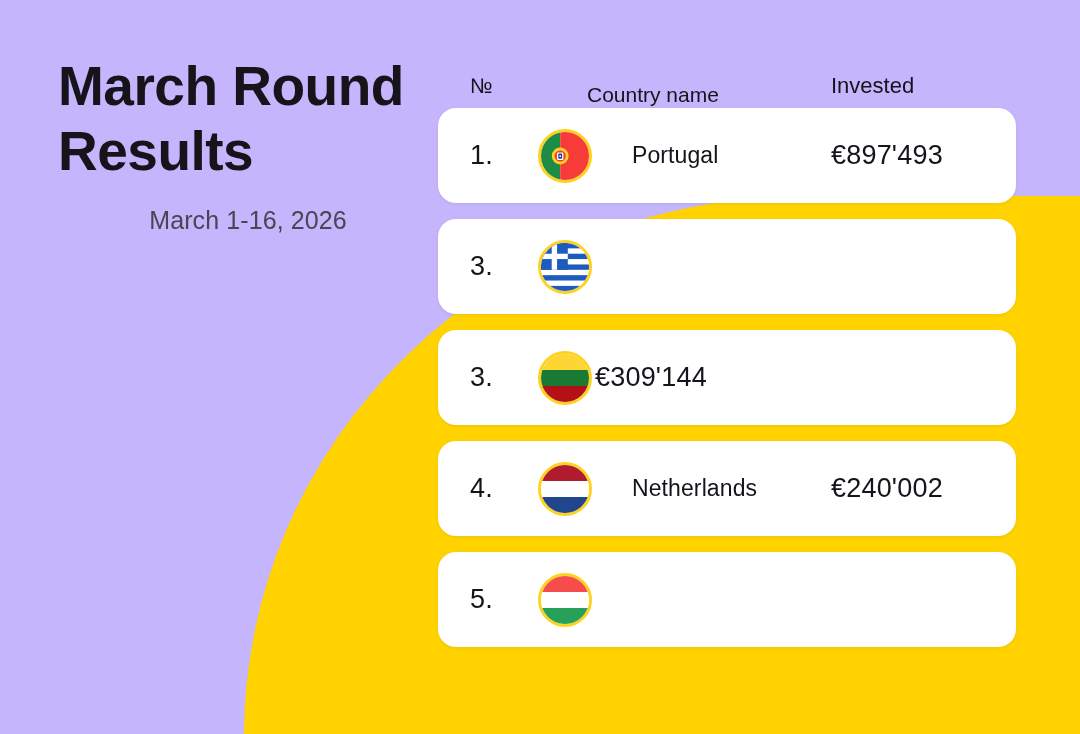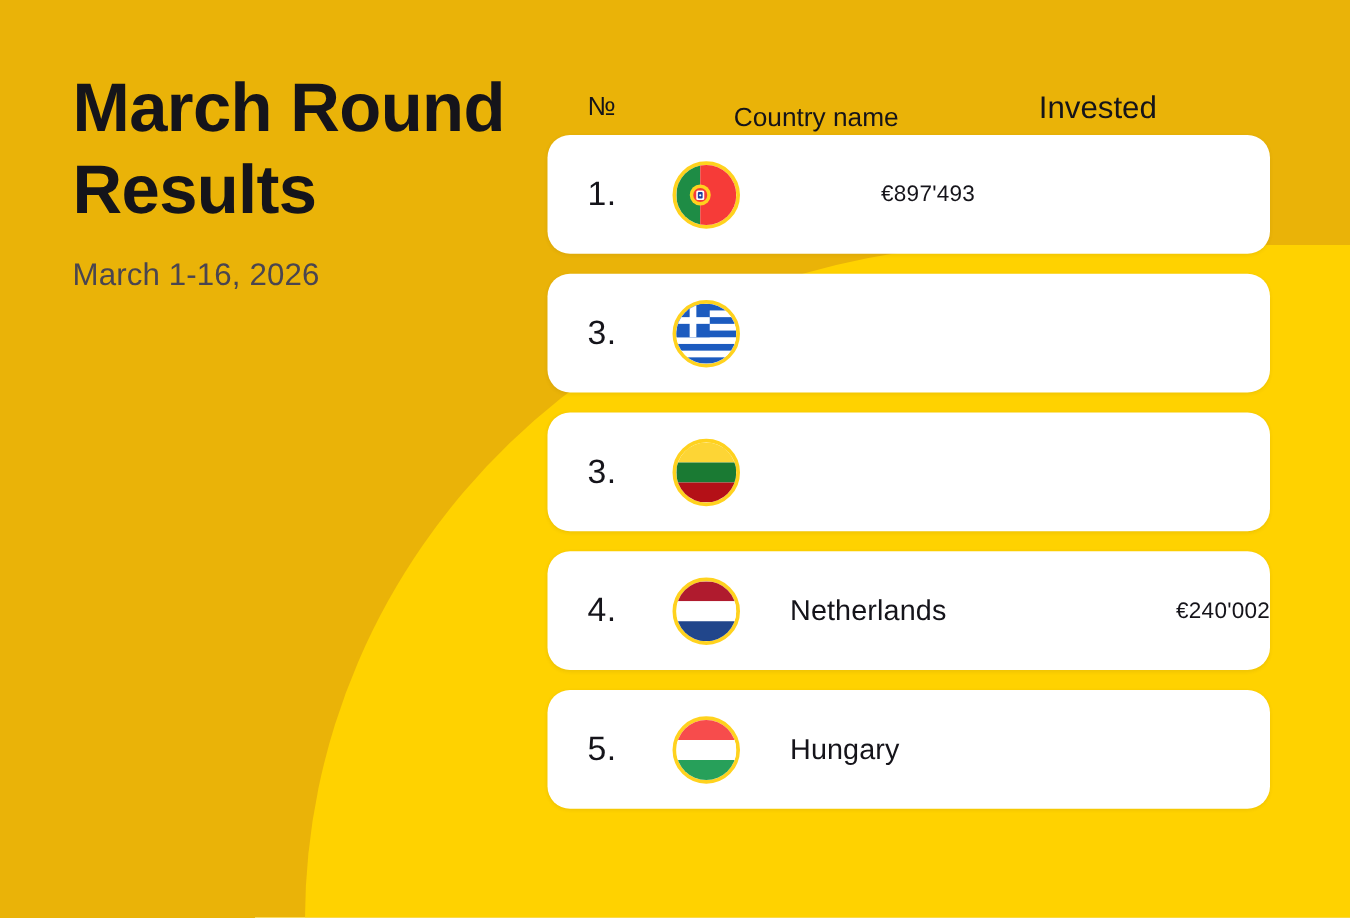--- a/index.html
+++ b/index.html
@@ -9,21 +9,21 @@
   body {
     width: 1080px;
     height: 734px;
     font-family: "Liberation Sans", sans-serif;
     overflow: hidden;
   }
   #stage {
     position: relative;
     width: 1080px;
     height: 734px;
-    background: #eab308;
+    background: #c4b5fd;
     overflow: hidden;
   }
   
   #blob {
     position: absolute;
     left: 244px;
     top: 196px;
     width: 1120px;
     height: 1080px;
     border-radius: 50% 0 0 0 / 50% 0 0 0;
@@ -55,20 +55,21 @@
     color: #15141A;
     margin: 0;
     white-space: pre-line;
   }
   #subtitle {
     margin-top: 22px;
     font-size: 25px;
     font-weight: 400;
     color: #4A4550;
     letter-spacing: 0.1px;
+    text-align: center;
   }
   
   #table {
     position: absolute;
     left: 438px;
     top: 64px;
     width: 578px;
     z-index: 3;
   }
   .head-row {
@@ -87,21 +88,21 @@
   .head-country {
     flex: 1;
     font-size: 21px;
     color: #15141A;
     font-weight: 400;
     padding-left: 45px;
     margin-top: 18px;
   }
   .head-invested {
     width: 185px;
-    font-size: 25px;
+    font-size: 22px;
     color: #15141A;
     font-weight: 400;
     text-align: left;
     padding-left: 8px;
   }
   .row {
     position: relative;
     display: flex;
     align-items: center;
     height: 95px;
@@ -128,24 +129,24 @@
   .country {
     flex: 1;
     font-size: 23px;
     color: #15141A;
     font-weight: 400;
     padding-left: 45px;
     letter-spacing: 0.1px;
   }
   .invested {
     width: 185px;
-    font-size: 18px;
+    font-size: 27px;
     font-weight: 500;
     color: #15141A;
-    text-align: right;
+    text-align: left;
     padding-left: 8px;
     letter-spacing: 0.2px;
   }
   .flag {
     width: 54px;
     height: 54px;
     border-radius: 50%;
     border: 3px solid #FFD21E;
     box-sizing: border-box;
     overflow: hidden;
@@ -185,20 +186,21 @@
             <rect x="0" y="0" width="24" height="60" fill="#1E8C45"></rect>
             <rect x="24" y="0" width="36" height="60" fill="#F63B38"></rect>
             <circle cx="24" cy="30" r="10.5" fill="#FFD21E"></circle>
             <circle cx="24" cy="30" r="7" fill="#F63B38"></circle>
             <rect x="20" y="25.5" width="8" height="9.5" rx="1.6" fill="#ffffff"></rect>
             <rect x="21.6" y="27" width="4.8" height="6.5" rx="1" fill="#1C3FA0"></rect>
             <circle cx="24" cy="30.3" r="1.1" fill="#ffffff"></circle>
           </svg>
         </div>
       </div>
+      <div class="country">Portugal</div>
       <div class="invested">€897'493</div>
     </div>
 
     <div class="row">
       <div class="rank">3.</div>
       <div class="flag-cell">
         <div class="flag">
           <svg viewBox="0 0 60 60">
             <rect width="60" height="60" fill="#ffffff"></rect>
             <rect y="0" width="60" height="6.7" fill="#1C5BBF"></rect>
@@ -218,20 +220,21 @@
       <div class="rank">3.</div>
       <div class="flag-cell">
         <div class="flag">
           <svg viewBox="0 0 60 60">
             <rect y="0" width="60" height="20" fill="#FDD535"></rect>
             <rect y="20" width="60" height="20" fill="#1A7A33"></rect>
             <rect y="40" width="60" height="20" fill="#B41017"></rect>
           </svg>
         </div>
       </div>
+      <div class="invested">€309'144</div>
     </div>
 
     <div class="row">
       <div class="rank">4.</div>
       <div class="flag-cell">
         <div class="flag">
           <svg viewBox="0 0 60 60">
             <rect y="0" width="60" height="20" fill="#B01B2E"></rect>
             <rect y="20" width="60" height="20" fill="#ffffff"></rect>
             <rect y="40" width="60" height="20" fill="#21468B"></rect>
@@ -246,17 +249,16 @@
       <div class="rank">5.</div>
       <div class="flag-cell">
         <div class="flag">
           <svg viewBox="0 0 60 60">
             <rect y="0" width="60" height="20" fill="#F74C4C"></rect>
             <rect y="20" width="60" height="20" fill="#ffffff"></rect>
             <rect y="40" width="60" height="20" fill="#27A05A"></rect>
           </svg>
         </div>
       </div>
-      <div class="country">Hungary</div>
     </div>
 
   </div>
 </div>
 
 </body></html>

